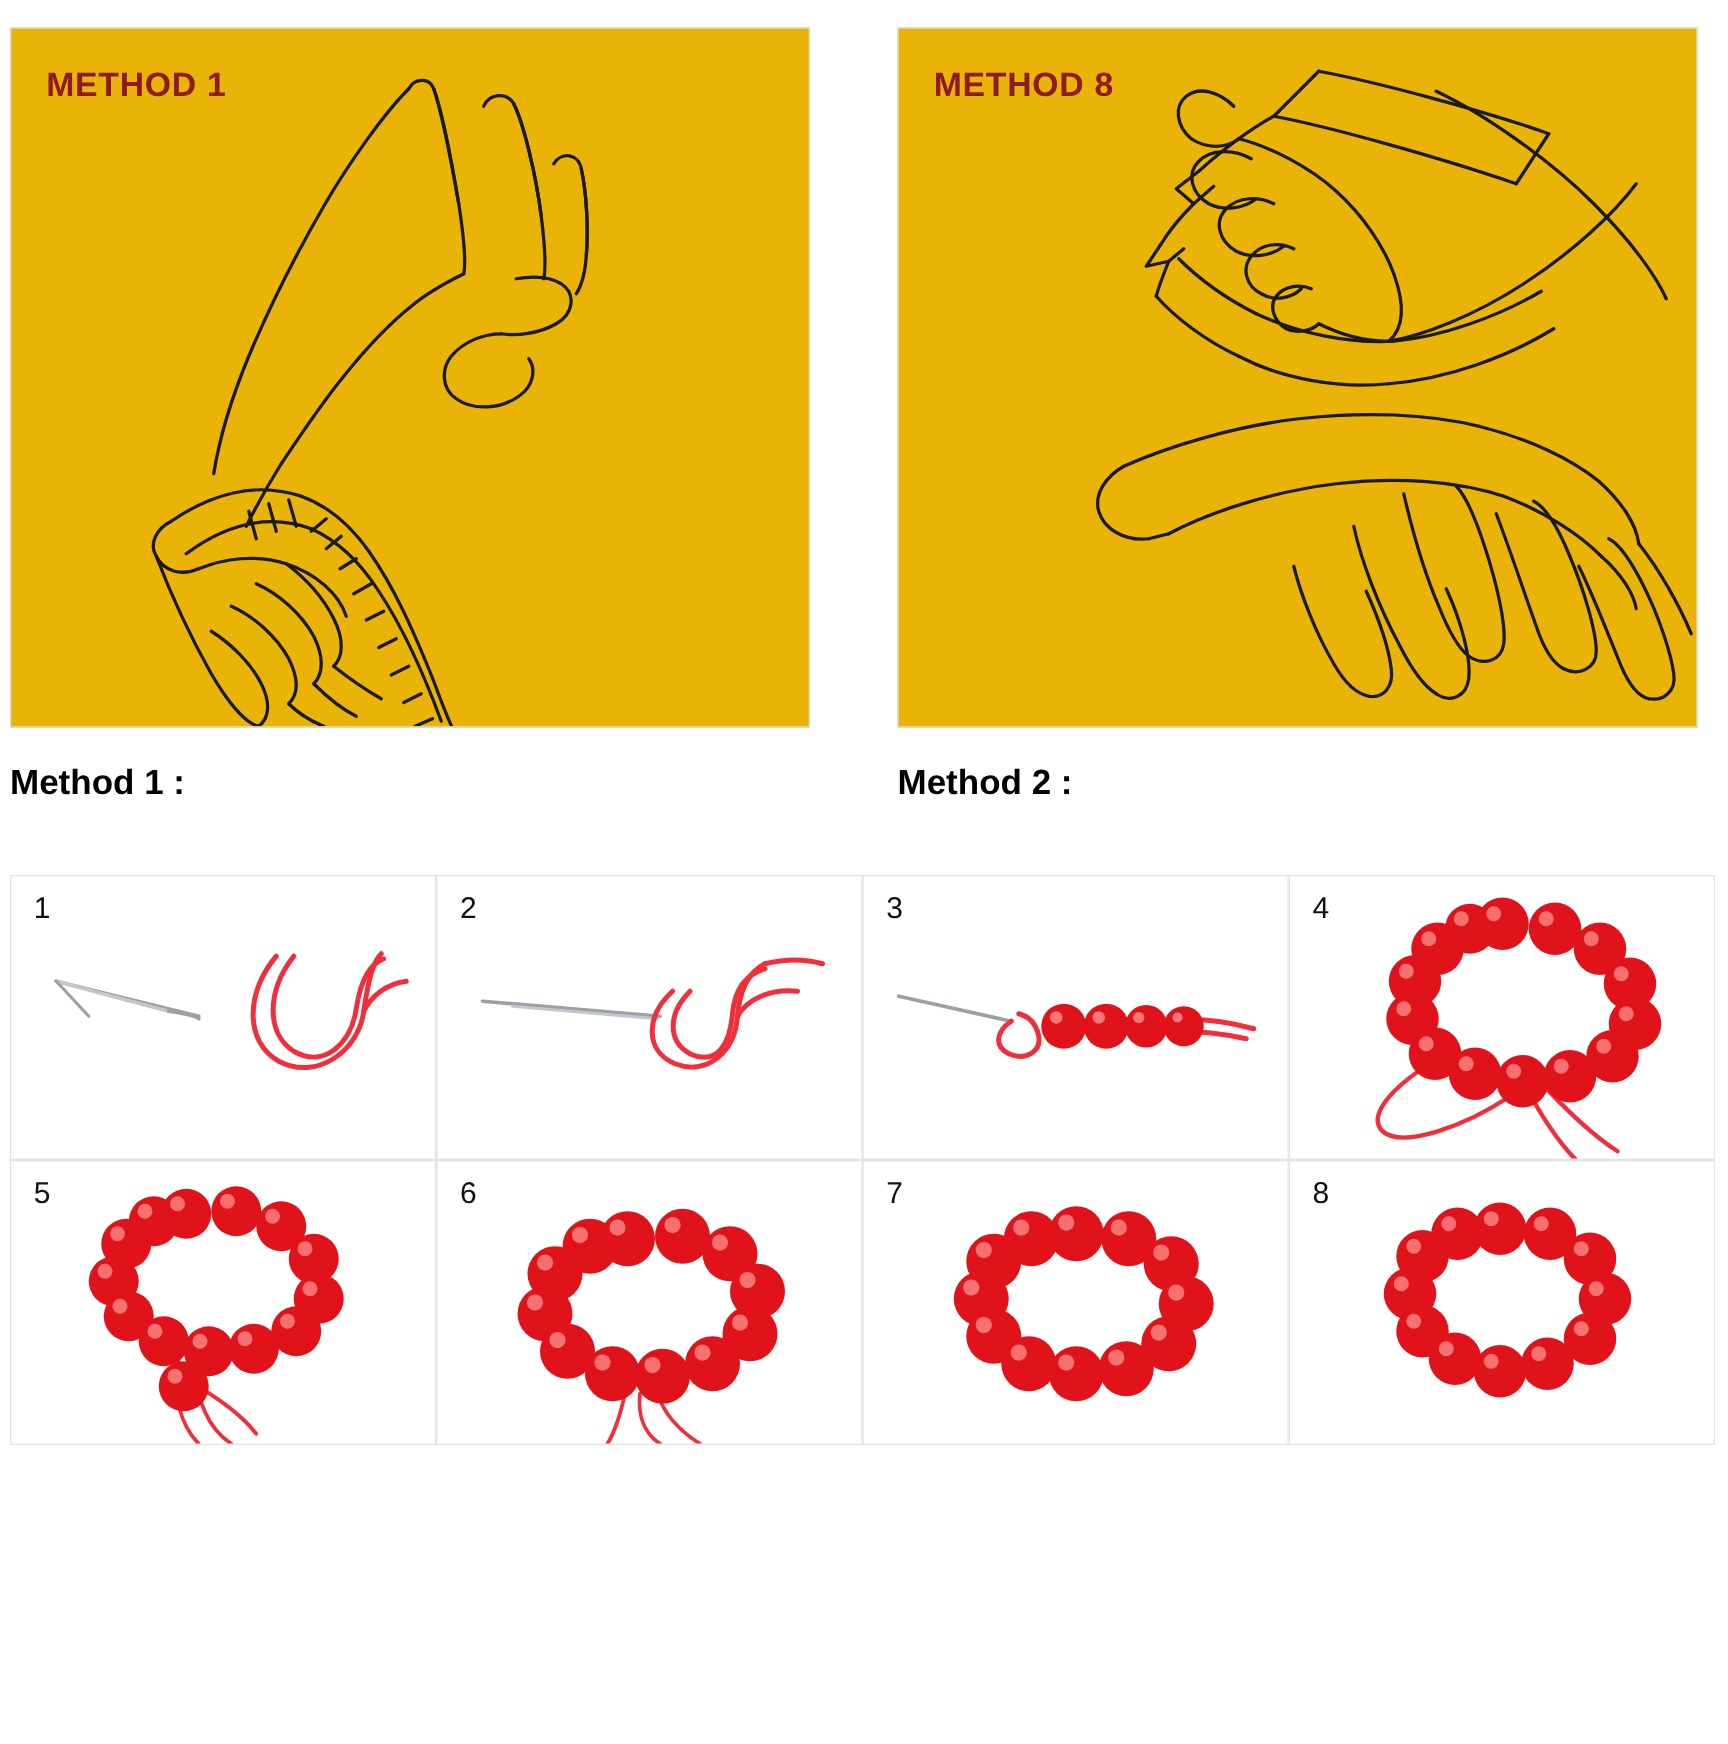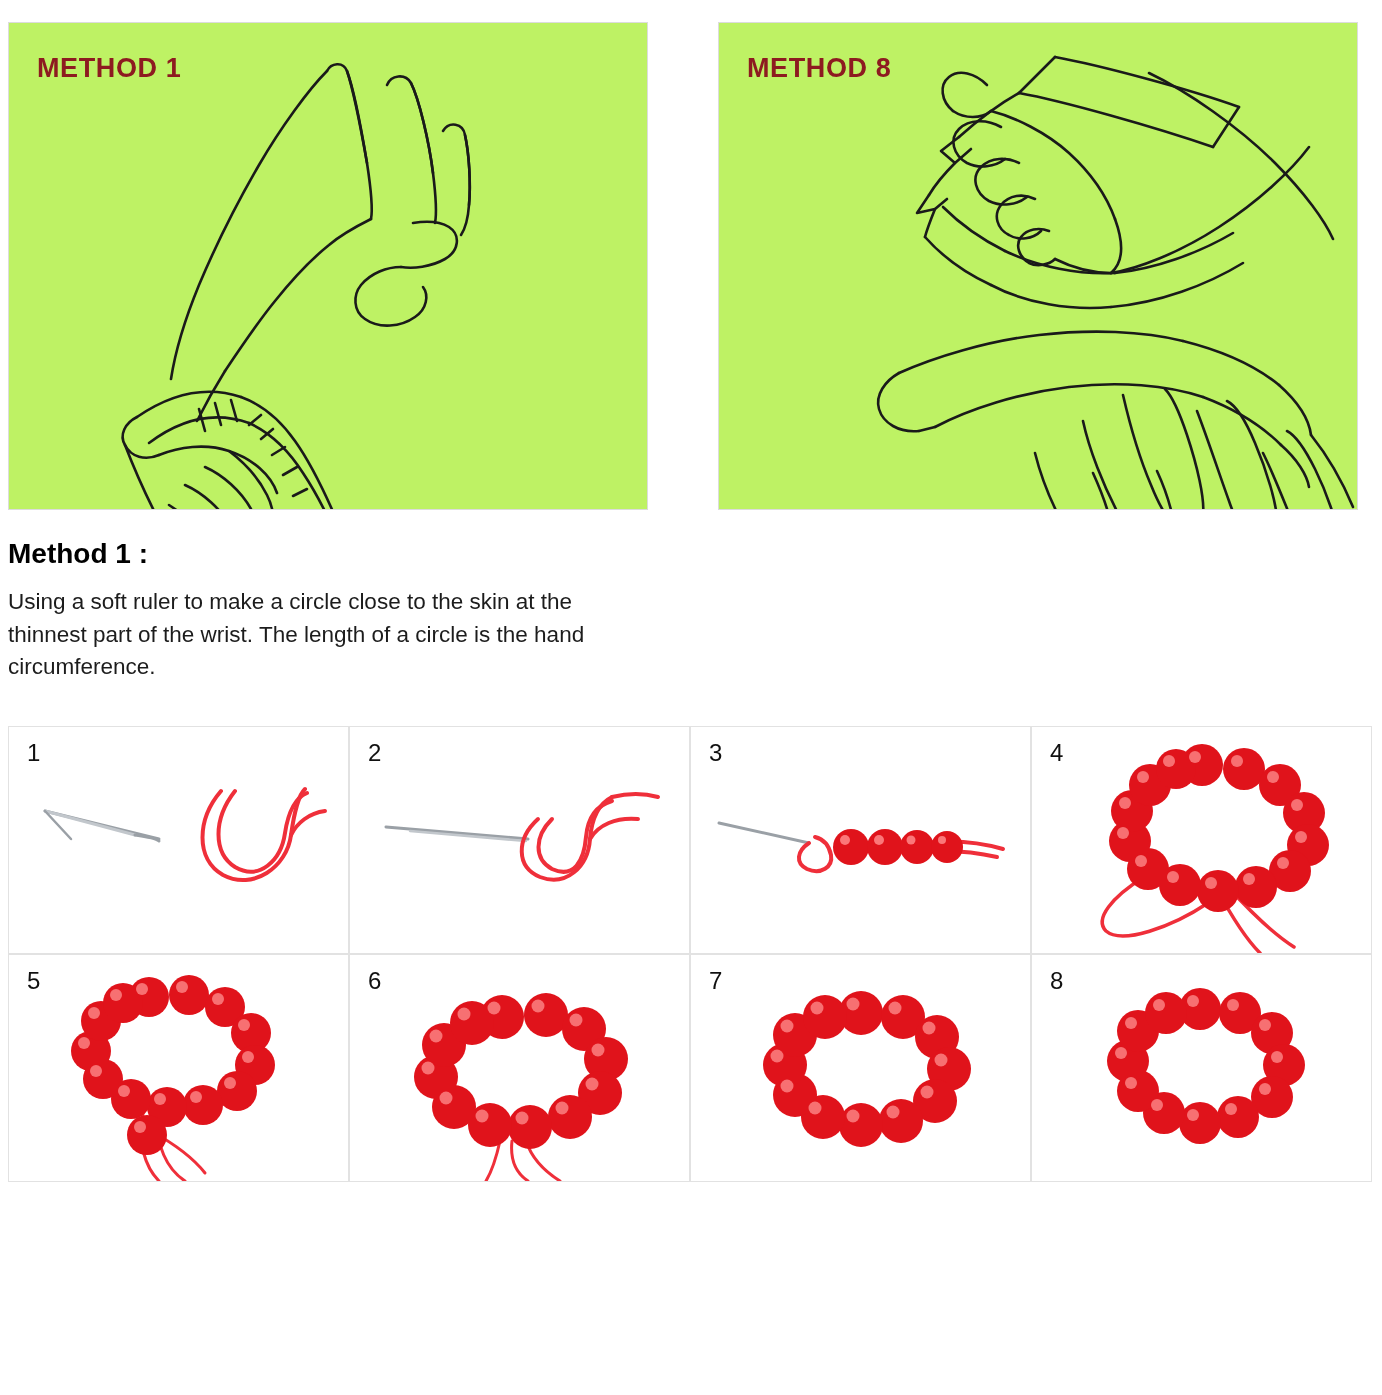--- a/index.html
+++ b/index.html
@@ -39,24 +39,24 @@
     padding: 22px 8px 0 8px;
     box-sizing: border-box;
   }
   .method {
     width: 640px;
     display: flex;
     flex-direction: column;
   }
   .method-figure {
     border: 1px solid #dcdcdc;
-    height: 488px;
+    height: 560px;
     box-sizing: border-box;
     position: relative;
-    background: #bef264;
+    background: #eab308;
     overflow: hidden;
   }
   .method-tag {
     position: absolute;
     left: 28px;
     top: 30px;
     color: #8d1b20;
     font-size: 27px;
     font-weight: bold;
     letter-spacing: 0.6px;
@@ -164,21 +164,20 @@
             <path d="M176 462 C194 470 212 486 222 504 C230 520 230 532 222 540"></path>
             <path d="M160 482 C176 492 192 508 200 524 C208 540 206 552 198 558"></path>
             <path d="M116 422 C126 448 142 484 160 516 C174 540 188 556 198 558"></path>
             <path d="M258 510 C268 518 282 528 296 536"></path>
             <path d="M242 524 C252 534 264 544 276 550"></path>
             <path d="M222 540 C230 548 240 554 250 558"></path>
           </g>
         </svg>
       </div>
       <div class="method-heading">Method 1 :</div>
-      <div class="method-body">Using a soft ruler to make a circle close to the skin at the thinnest part of the wrist. The length of a circle is the hand circumference.</div>
     </div>
 
     <div class="method">
       <div class="method-figure">
         <span class="method-tag">METHOD 8</span>
         <svg width="638" height="558" viewBox="0 0 638 558">
           <g fill="none" stroke="#1a1a1a" stroke-width="2.6" stroke-linecap="round" stroke-linejoin="round">
 
             <path d="M336 34 C380 42 470 66 520 84"></path>
             <path d="M300 70 C344 78 436 104 494 124"></path>
@@ -225,20 +224,21 @@
             <path d="M544 430 C556 454 568 486 578 510 C584 524 592 534 600 536"></path>
             <path d="M600 536 C612 538 622 530 620 516 C618 500 608 470 596 446 C586 426 576 412 568 408"></path>
             <path d="M592 412 C608 432 624 460 634 484"></path>
             <path d="M364 398 C370 426 384 462 400 492 C410 512 420 526 430 532"></path>
             <path d="M430 532 C442 540 454 534 456 520 C458 504 450 474 438 448"></path>
             <path d="M316 430 C322 454 334 484 348 508 C356 522 366 532 376 534"></path>
             <path d="M376 534 C388 536 396 526 394 512 C392 496 384 472 374 450"></path>
           </g>
         </svg>
       </div>
+      <div class="method-heading">Method 2 :</div>
     </div>
   </div>
 
   <div class="steps">
 
     <div class="steps-row">
 
       <div class="step-cell">
         <span class="step-num">1</span>
         <svg width="339" height="226" viewBox="0 0 339 226">

